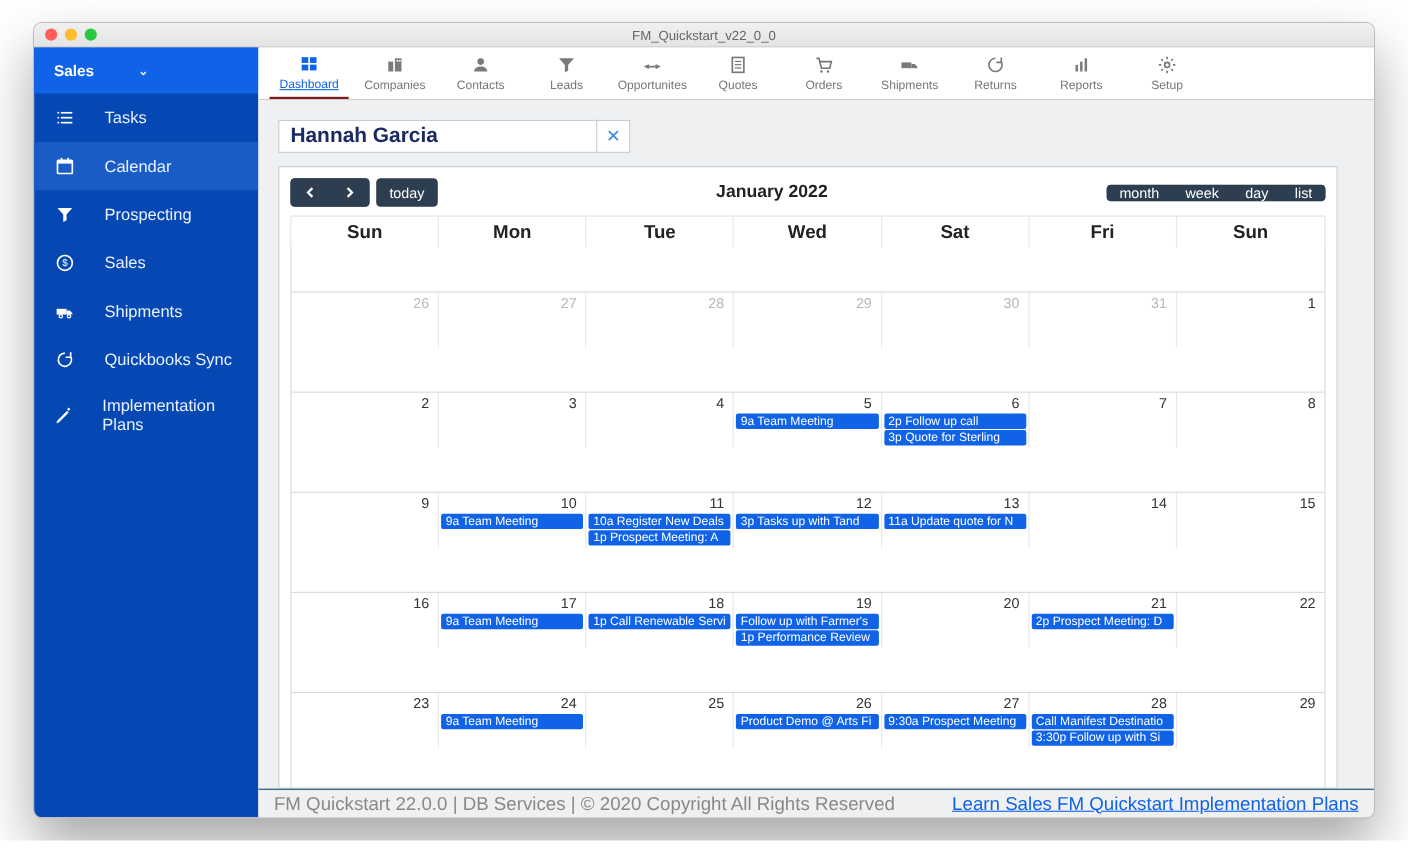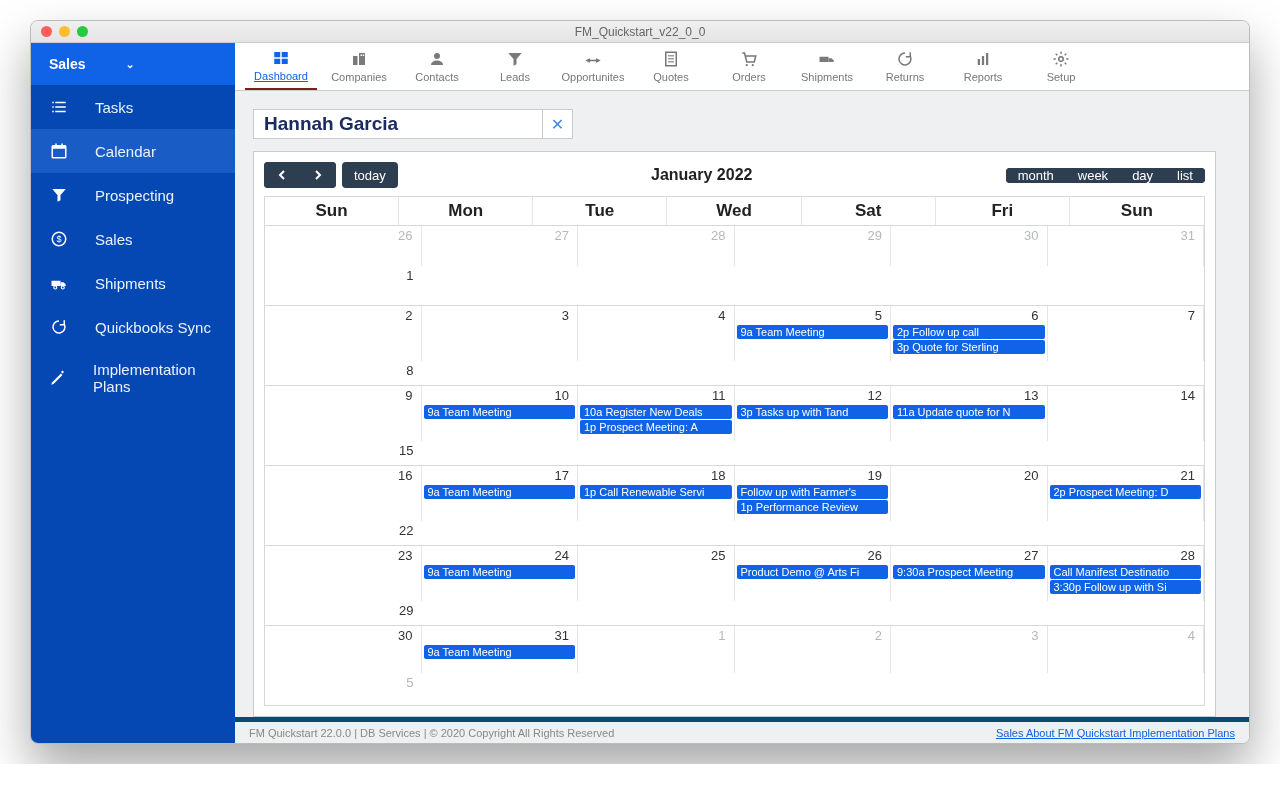--- a/index.html
+++ b/index.html
@@ -237,22 +237,23 @@
     border-right: 1px solid #e4e6e9;
   }
   .dayhead div:last-child { border-right: none; }
   .weeks {
     flex: 1;
     display: grid;
     grid-template-rows: repeat(6, 1fr);
   }
   .week {
     display: grid;
-    grid-template-columns: repeat(6, 1fr);
+    grid-template-columns: repeat(7, 1fr);
     border-top: 1px solid #d6d9dc;
+    margin-top: 40px;
   }
   .cell {
     border-right: 1px solid #e4e6e9;
     position: relative;
     padding: 1px 2px;
     overflow: hidden;
   }
   .cell:last-child { border-right: none; }
   .daynum {
     text-align: right;
@@ -271,26 +272,26 @@
     margin-bottom: 1px;
     white-space: nowrap;
     overflow: hidden;
     text-overflow: clip;
     cursor: pointer;
   }
 
   .footer {
     height: 26px;
     background: #eef0f2;
-    border-top: 5px solid #0c4a6e;
+    border-top: 1px solid #0c4a6e;
     display: flex;
     align-items: center;
     justify-content: space-between;
     padding: 0 14px;
-    font-size: 11px;
+    font-size: 17px;
     color: #888;
   }
   .footer a {
     color: #1063e6;
     text-decoration: underline;
     cursor: pointer;
   }
 </style>
 </head>
 <body>
@@ -680,18 +681,18 @@
                   </div>
                 </div>
               </div>
           </div>
         </div>
 
       </div>
 
       <div class="footer">
         <span>FM Quickstart 22.0.0  | DB Services | © 2020 Copyright All Rights Reserved</span>
-        <a>Sales About FM Quickstart Implementation Plans</a>
+        <a>Learn Sales FM Quickstart Implementation Plans</a>
       </div>
 
     </div>
   </div>
 </div>
 
 </body></html>

